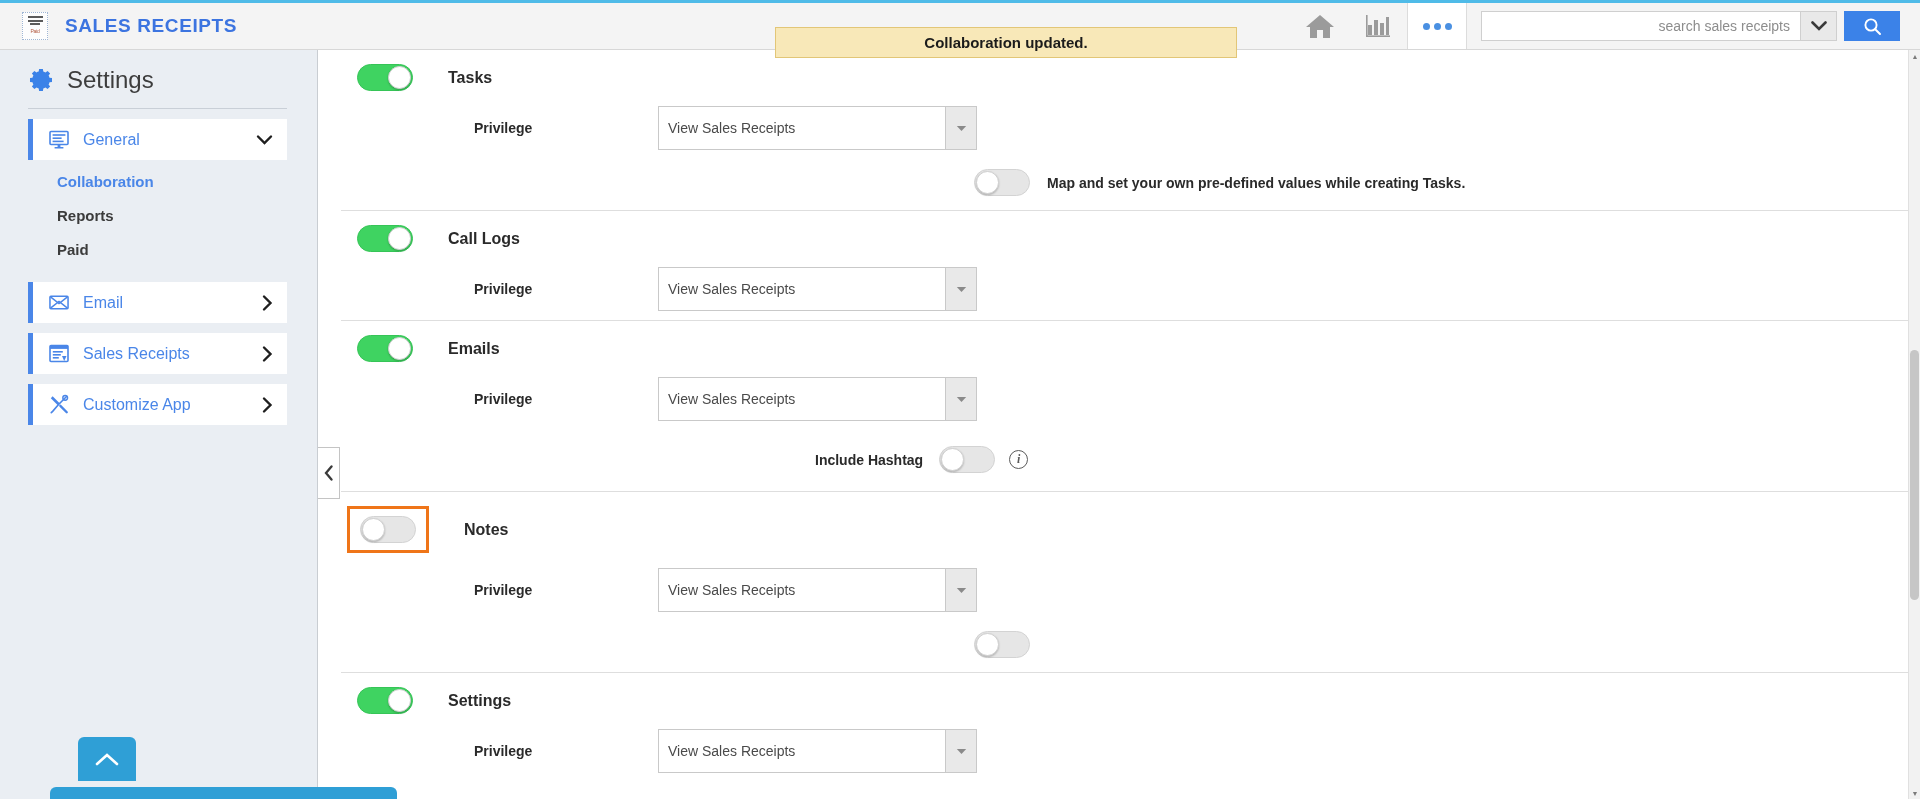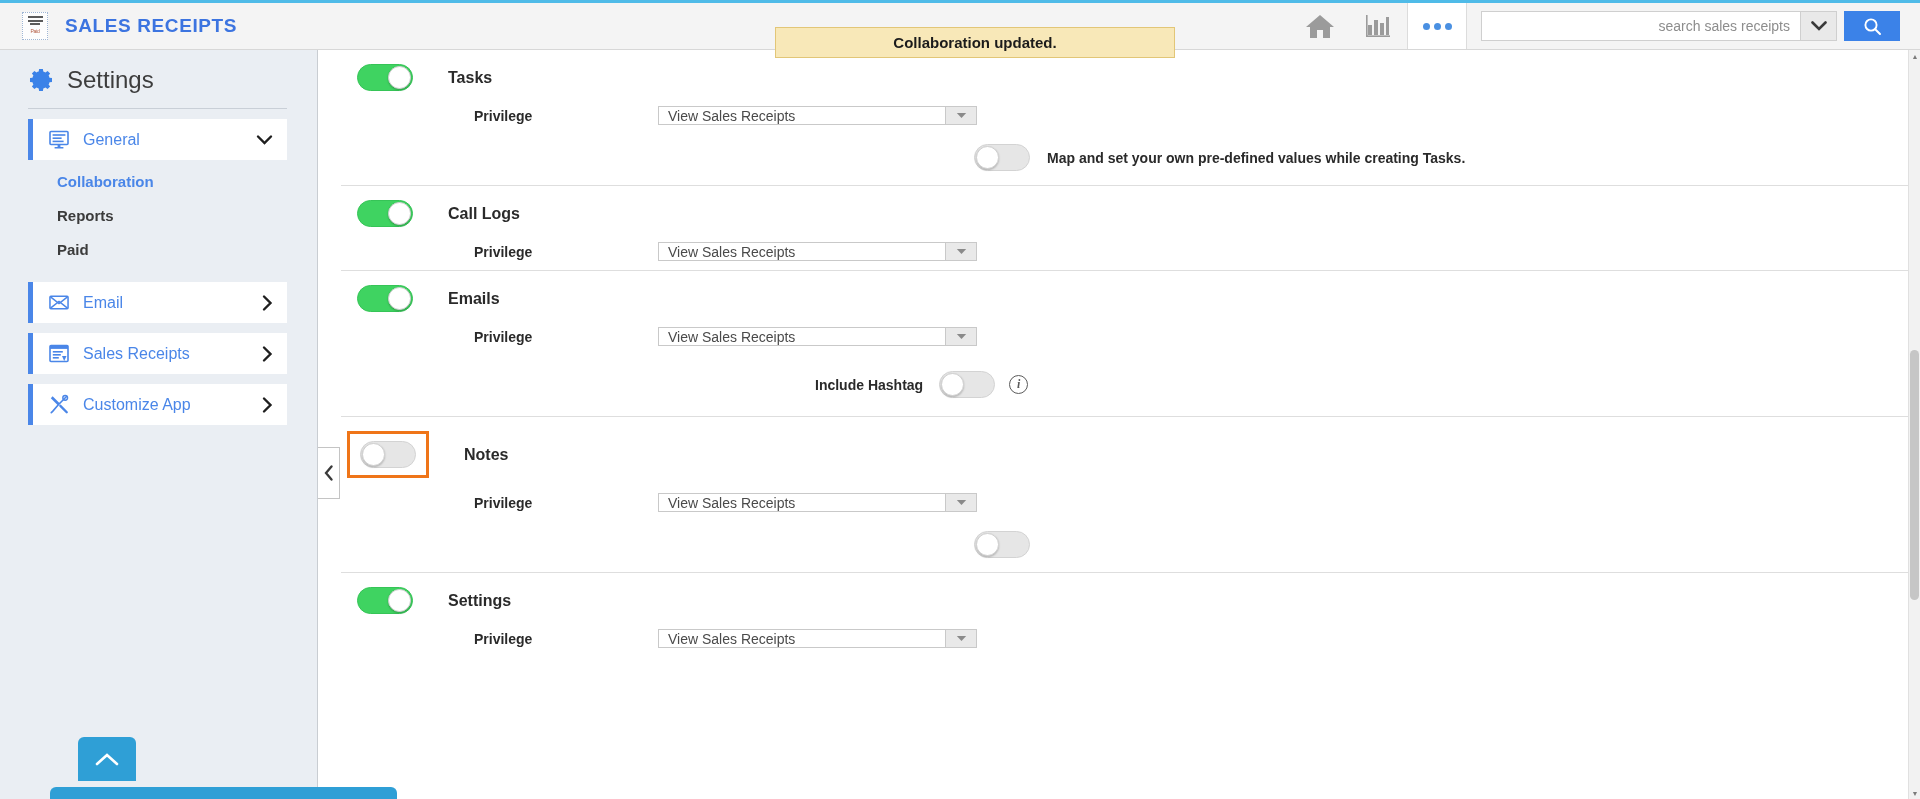--- a/index.html
+++ b/index.html
@@ -102,21 +102,21 @@
     background: #3b82e8;
     border: none;
     display: flex; align-items: center; justify-content: center;
     cursor: pointer;
   }
 
   
   .banner {
     position: absolute;
     left: 775px; top: 27px;
-    width: 400px; height: 31px;
+    width: 462px; height: 31px;
     background: #f8e8b8;
     border: 1px solid #e2c677;
     display: flex; align-items: center; justify-content: center;
     font-size: 15px; font-weight: bold; color: #1b1b1b;
     z-index: 40;
   }
 
   
   .sidebar {
     position: absolute;
@@ -217,21 +217,21 @@
     padding: 9px 0 9px 0;
   }
   .row-label {
     width: 184px;
     margin-left: 133px;
     font-size: 14px; font-weight: bold; color: #2a2a2a;
   }
 
   .sel {
     display: flex; align-items: stretch;
-    width: 319px; height: 19px;
+    width: 319px; height: 44px;
     border: 1px solid #c9c9c9;
     background: #ffffff;
     cursor: pointer;
   }
   .sel-val {
     flex: 1 1 auto;
     display: flex; align-items: center;
     padding-left: 9px;
     font-size: 14px; color: #4a4a4a;
   }

